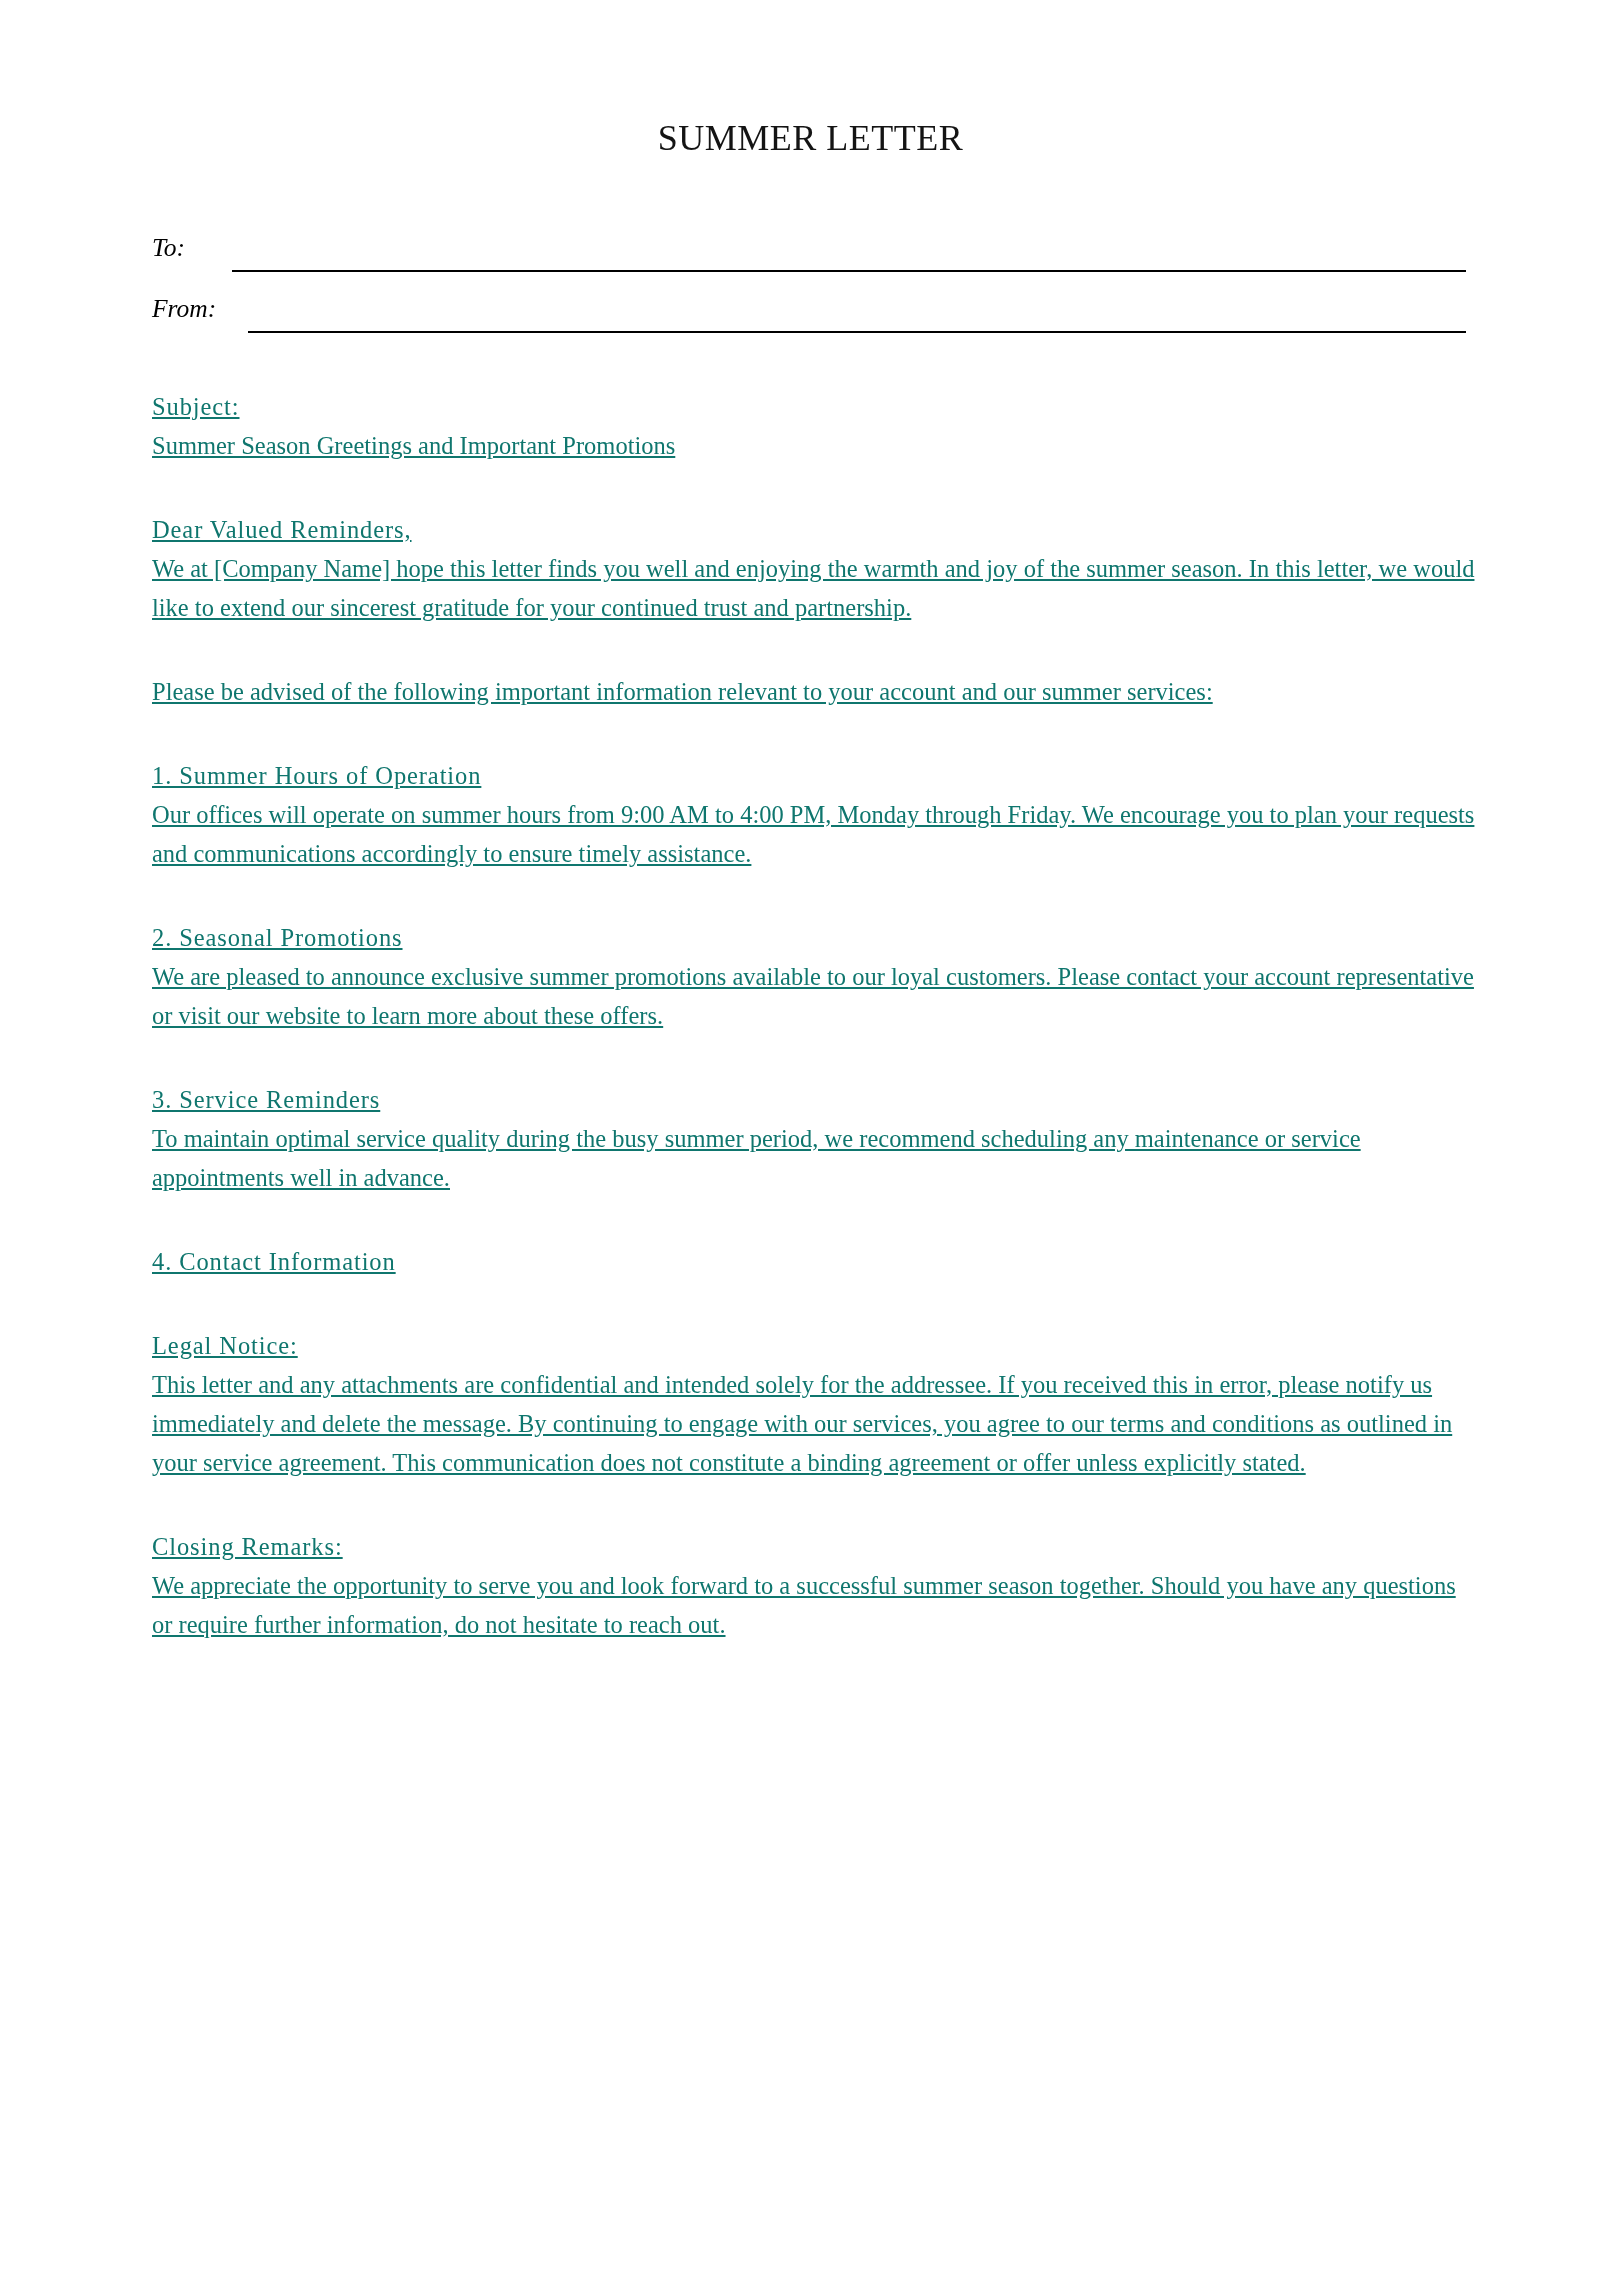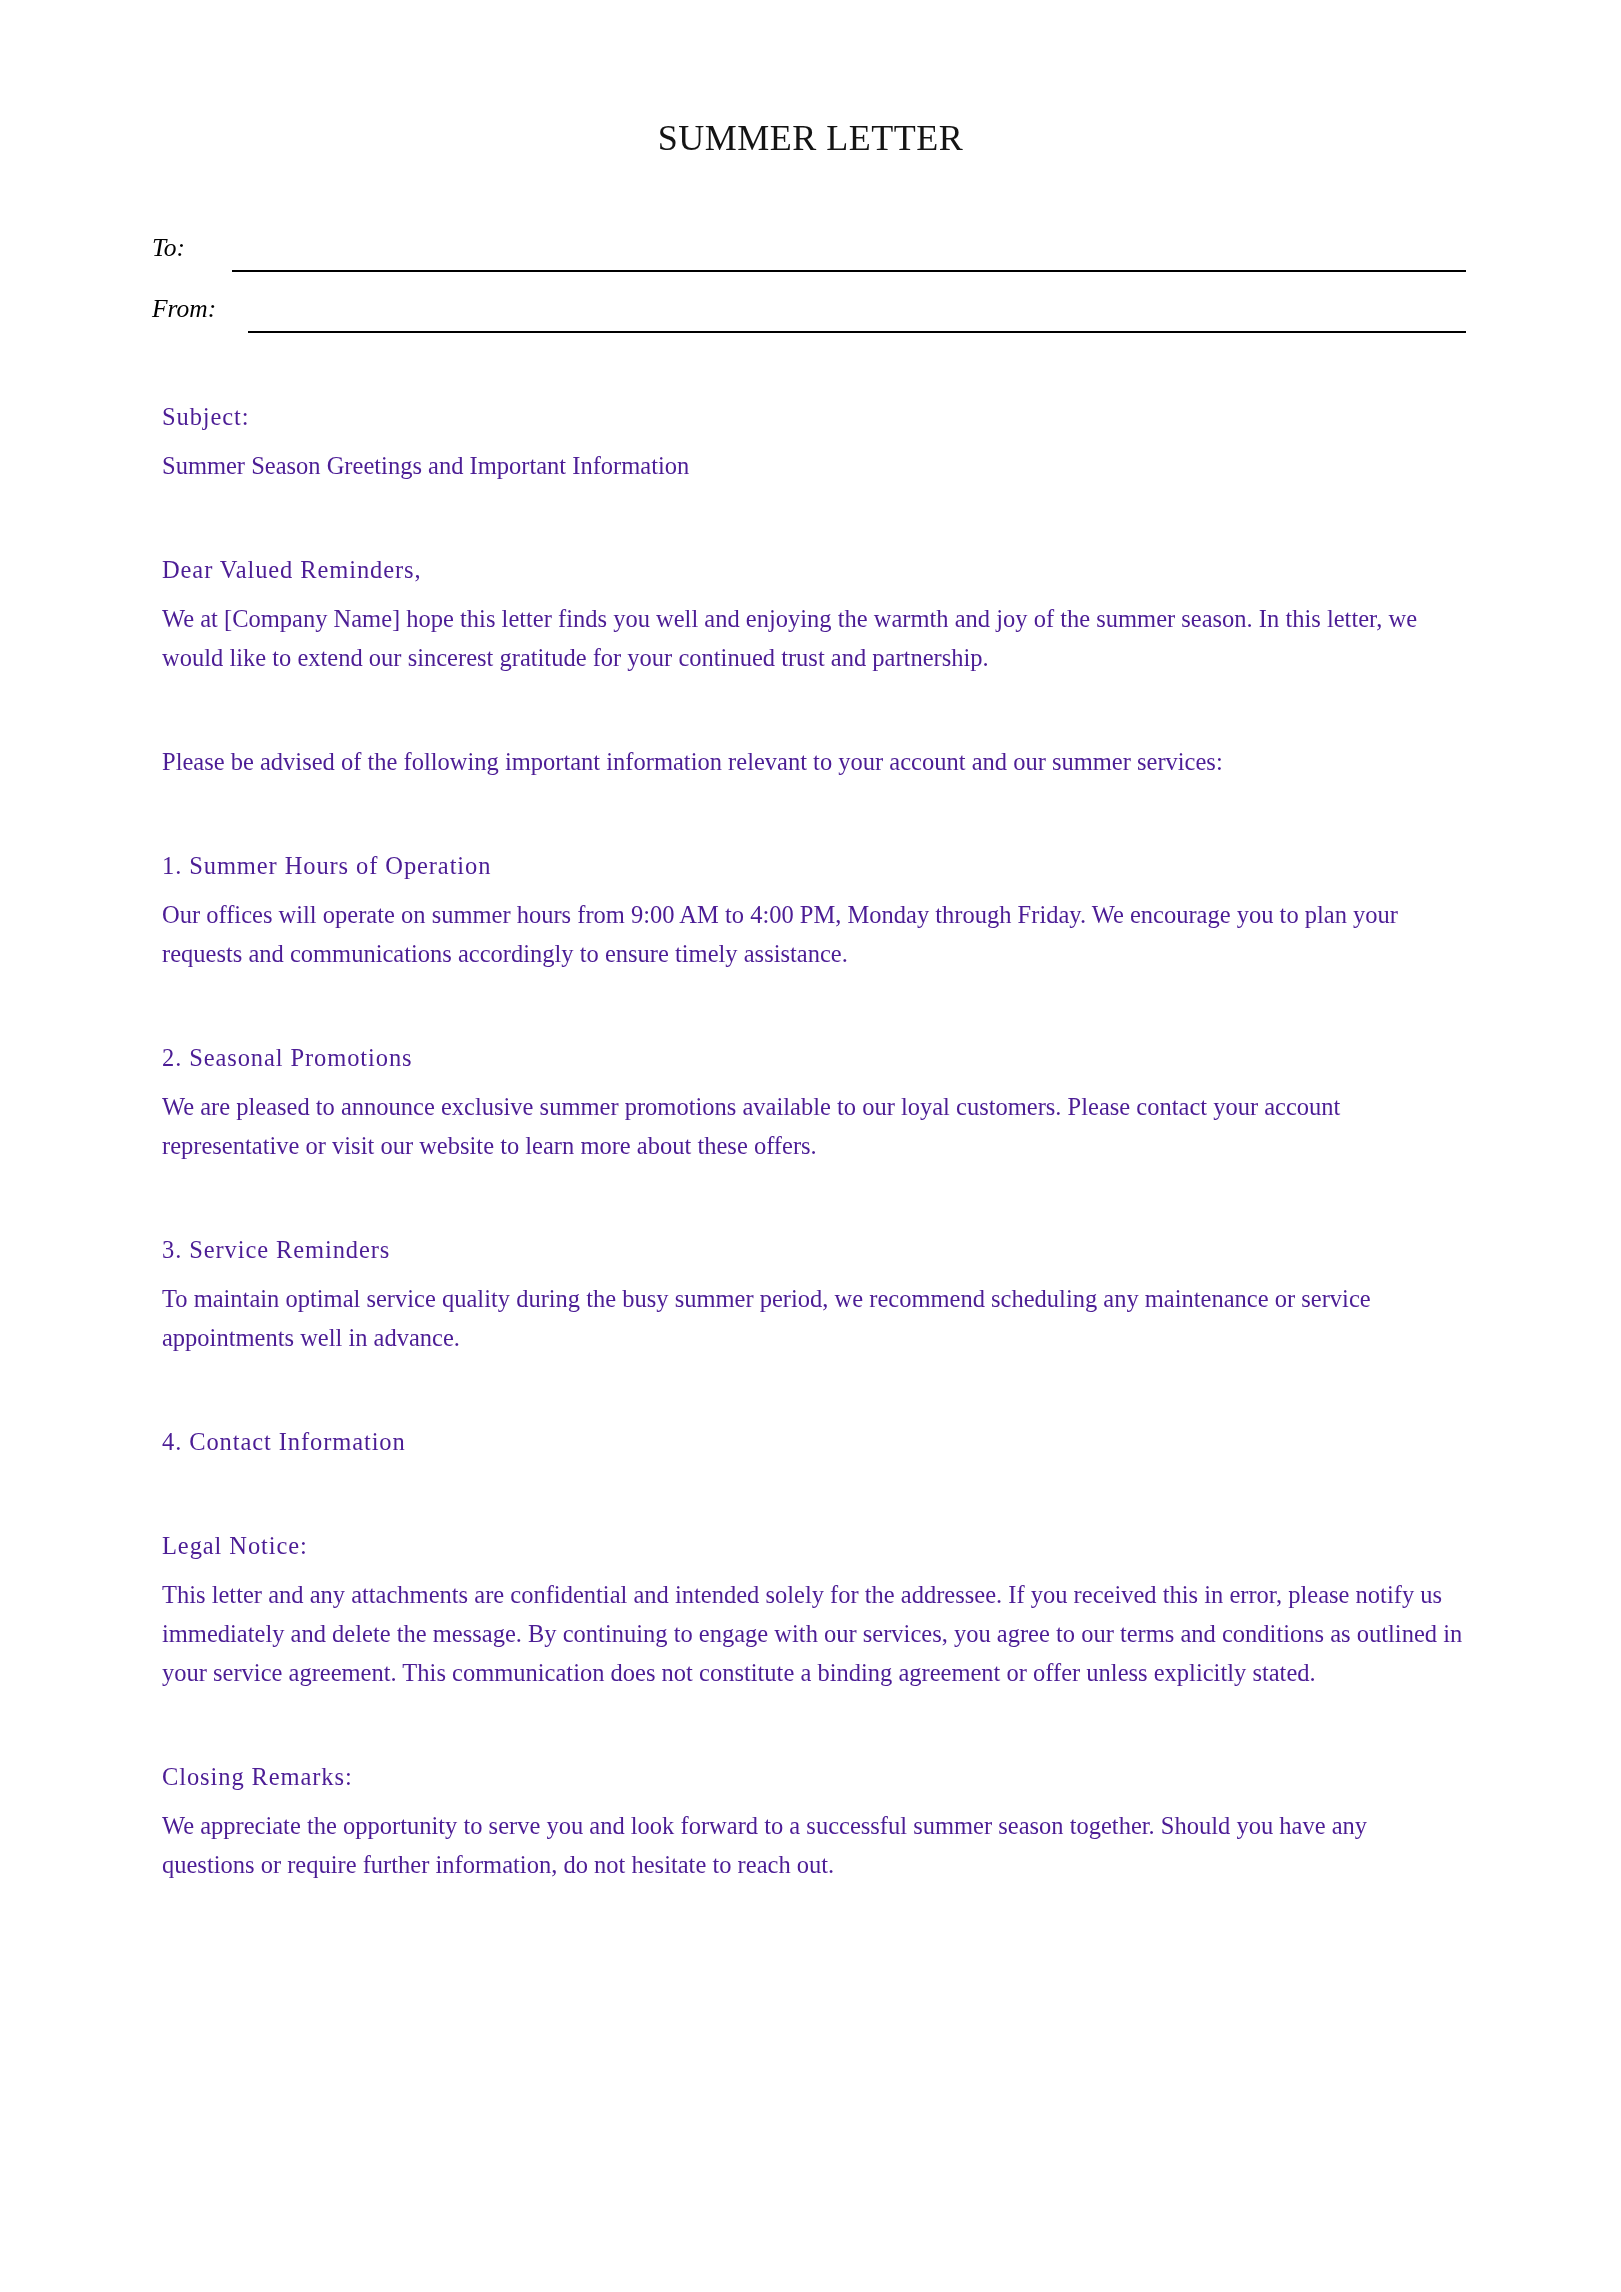--- a/index.html
+++ b/index.html
@@ -61,22 +61,23 @@
   .body-block {
     position: absolute;
     left: 152px;
     top: 387px;
     width: 1323px;
   }
   .para {
     font-size: 24.5px;
     line-height: 39px;
     text-align: left;
-    margin: 10px;
-    color: #4c1d95;
+    margin: 0;
+    color: #0f766e;
+    text-decoration: underline;
   }
   .para.label,
   .para.section-head {
     letter-spacing: 0.9px;
   }
   .spacer-md { height: 45px; }
 </style>
 </head>
 <body>
 
@@ -90,21 +91,21 @@
   </div>
 
   <div class="field-row from">
     <span class="field-label">From:</span>
     <span class="field-line"></span>
   </div>
 
   <div class="body-block">
 
     <p class="para label">Subject:</p>
-    <p class="para">Summer Season Greetings and Important Information</p>
+    <p class="para">Summer Season Greetings and Important Promotions</p>
 
     <div class="spacer-md"></div>
 
     <p class="para label">Dear Valued Reminders,</p>
     <p class="para">We at [Company Name] hope this letter finds you well and enjoying the warmth and joy of the summer season. In this letter, we would like to extend our sincerest gratitude for your continued trust and partnership.</p>
 
     <div class="spacer-md"></div>
 
     <p class="para">Please be advised of the following important information relevant to your account and our summer services:</p>
 

